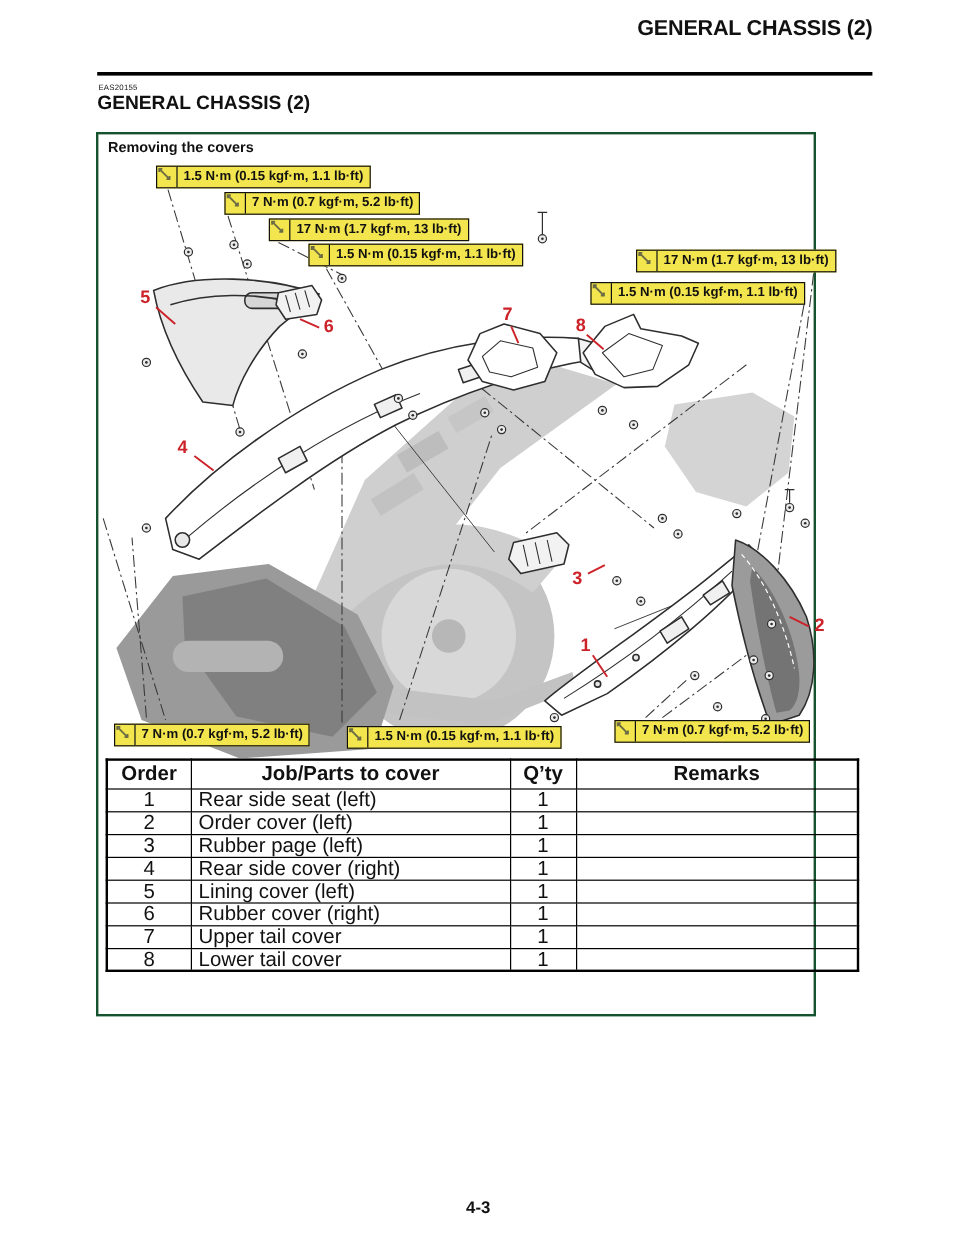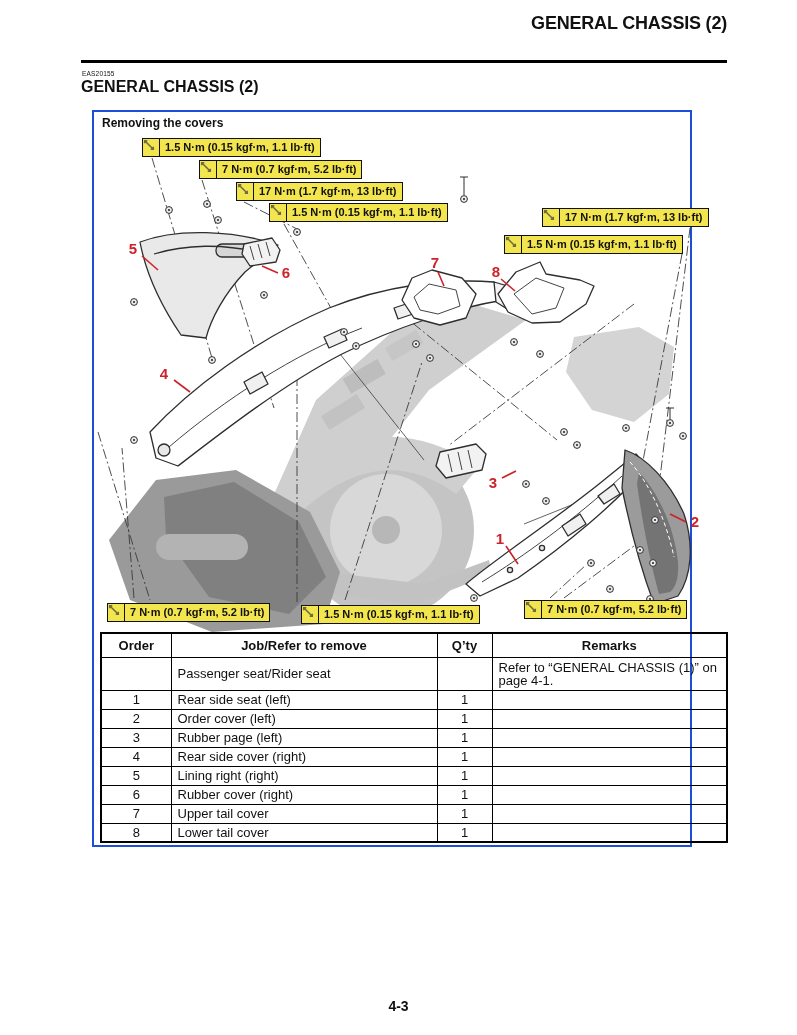--- a/index.html
+++ b/index.html
@@ -12,22 +12,22 @@
     position:absolute;top:13px;right:70px;font-size:18px;font-weight:bold;
     letter-spacing:-0.2px;
   }
   .header-rule{position:absolute;left:81px;top:60px;width:646px;height:3px;background:#000;}
   .section-code{position:absolute;left:82px;top:70px;font-size:6.5px;letter-spacing:.2px;}
   .section-title{position:absolute;left:81px;top:78px;font-size:16px;font-weight:bold;}
   .page-footer{position:absolute;left:0;right:0;top:998px;text-align:center;
     font-size:14px;font-weight:bold;}
   
   .figure-box{
-    position:absolute;left:92px;top:110px;width:600px;height:737px;
-    border:2px solid #1d4ed8;box-sizing:border-box;background:#fff;
+    position:absolute;left:80px;top:110px;width:600px;height:737px;
+    border:2px solid #14532d;box-sizing:border-box;background:#fff;
   }
   .figure-title{font-size:12px;font-weight:bold;padding:4px 0 0 8px;height:16px;}
   .diagram{position:relative;width:634px;height:500px;}
   .diagram svg{position:absolute;left:0;top:0;}
   
   .torque-label{
     position:absolute;display:inline-flex;align-items:stretch;height:19px;
     background:var(--tl-bg,#f3e54d);border:1.5px solid #111;box-sizing:border-box;
     white-space:nowrap;z-index:3;justify-content:center;
   }
@@ -35,21 +35,21 @@
     border-right:1.5px solid #111;}
   .tl-text{font-size:11px;font-weight:bold;padding:0 5px;line-height:16px;color:#111;}
   
   .callout{
     position:absolute;z-index:3;font-size:15px;font-weight:bold;color:#cc2229;
     transform:translate(-50%,-50%);
   }
   
   .parts-table{
     border-collapse:collapse;width:626px;margin-left:6px;table-layout:fixed;
-    font-size:13px;
+    font-size:17px;
   }
   .parts-table th,.parts-table td{
     border:1.5px solid #000;padding:1px 6px;vertical-align:middle;box-sizing:border-box;
   }
   .parts-table{border:2px solid #000;}
   .parts-table th{font-weight:bold;text-align:center;height:24px;}
   .parts-table td{height:19px;line-height:13px;}
   .parts-table tr.tall td{height:33px;}
   .col-order{width:70px;}
   .col-job{width:266px;}
@@ -326,30 +326,24 @@
   <table class="parts-table">
     <colgroup>
       <col class="col-order">
         <col class="col-job">
         <col class="col-qty">
         <col class="col-remarks">
     </colgroup>
     <tbody>
         <tr>
       <th>Order</th>
-      <th>Job/Refer to remove</th>
+      <th>Job/Parts to cover</th>
       <th>Q’ty</th>
       <th>Remarks</th>
     </tr>
-    <tr class="tall">
-      <td class="c"></td>
-      <td>Passenger seat/Rider seat</td>
-      <td class="c"></td>
-      <td>Refer to “GENERAL CHASSIS (1)” on page 4-1.</td>
-    </tr>
     <tr>
       <td class="c">1</td>
       <td>Rear side seat (left)</td>
       <td class="c">1</td>
       <td></td>
     </tr>
     <tr>
       <td class="c">2</td>
       <td>Order cover (left)</td>
       <td class="c">1</td>
@@ -362,21 +356,21 @@
       <td></td>
     </tr>
     <tr>
       <td class="c">4</td>
       <td>Rear side cover (right)</td>
       <td class="c">1</td>
       <td></td>
     </tr>
     <tr>
       <td class="c">5</td>
-      <td>Lining right (right)</td>
+      <td>Lining cover (left)</td>
       <td class="c">1</td>
       <td></td>
     </tr>
     <tr>
       <td class="c">6</td>
       <td>Rubber cover (right)</td>
       <td class="c">1</td>
       <td></td>
     </tr>
     <tr>

